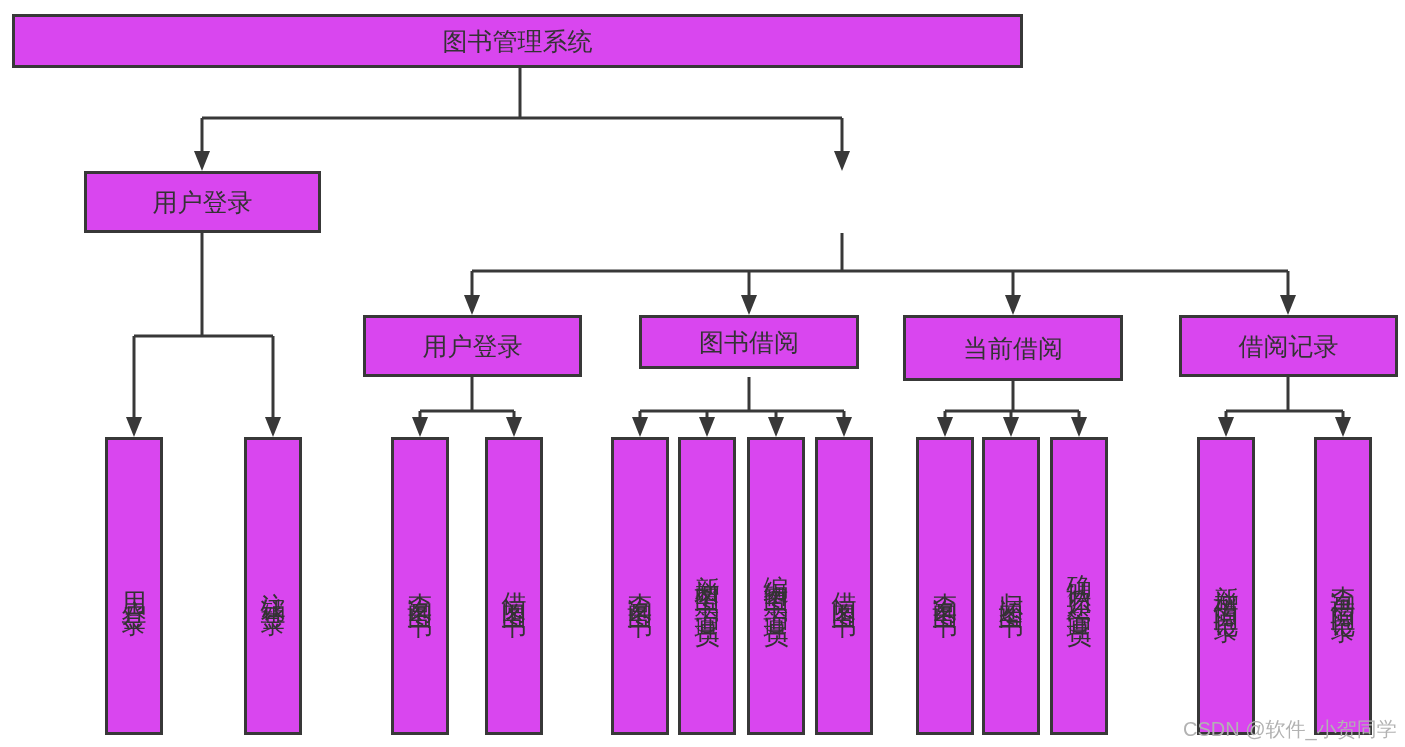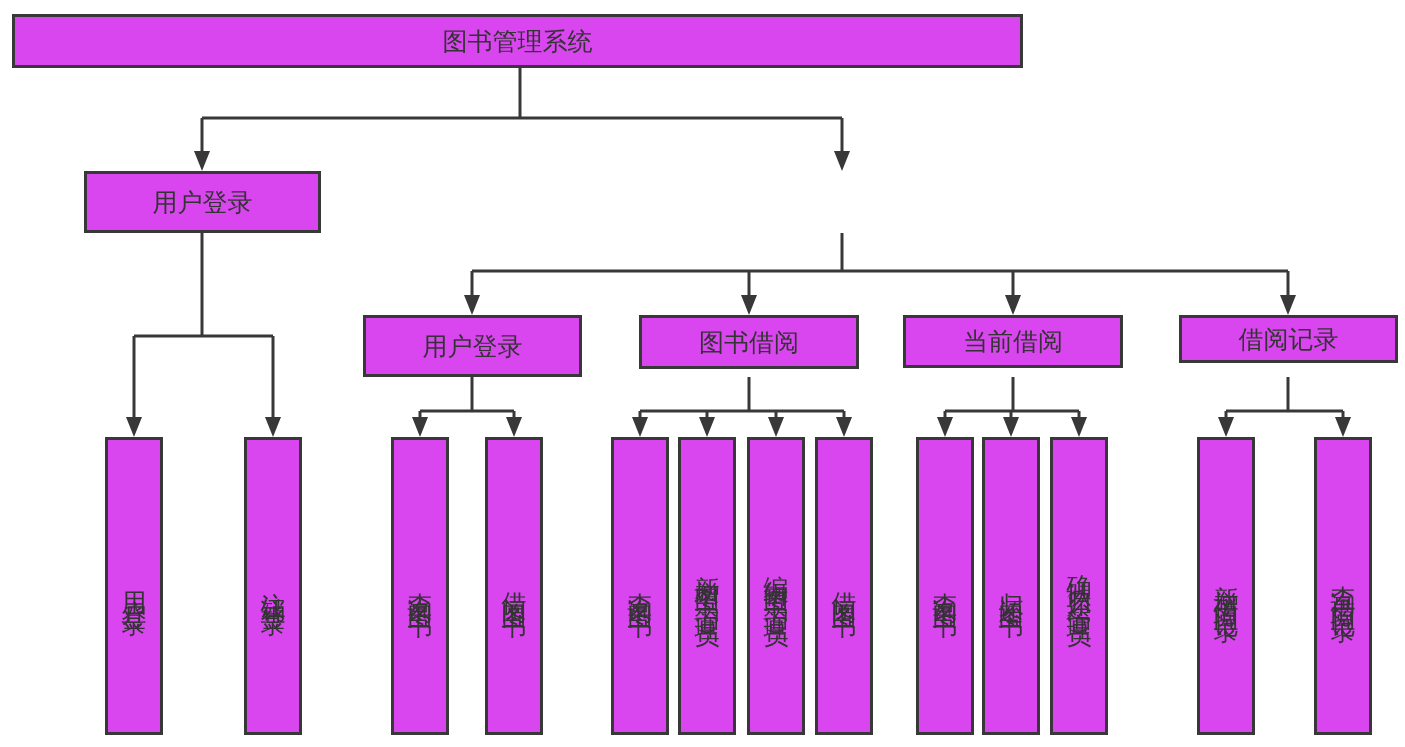--- a/index.html
+++ b/index.html
@@ -37,22 +37,22 @@
     text-orientation: mixed;
     font-size: 25px;
     line-height: 1;
     letter-spacing: 7px;
   }
   .root-box   { left: 12px;  top: 14px;  width: 1011px; height: 54px; }
   .lv2-a      { left: 84px;  top: 171px; width: 237px;  height: 62px; }
   .lv2-b      { left: 723px; top: 171px; width: 239px;  height: 62px; }
   .lv3-a      { left: 363px; top: 315px; width: 219px;  height: 62px; }
   .lv3-b      { left: 639px; top: 315px; width: 220px;  height: 54px; }
-  .lv3-c      { left: 903px; top: 315px; width: 220px;  height: 53px; }
-  .lv3-d      { left: 1179px;top: 315px; width: 219px;  height: 48px; }
+  .lv3-c      { left: 903px; top: 315px; width: 220px;  height: 66px; }
+  .lv3-d      { left: 1179px;top: 315px; width: 219px;  height: 62px; }
   .leaf       { top: 437px; width: 58px; height: 298px; }
   .leaf-1  { left: 105px; }
   .leaf-2  { left: 244px; }
   .leaf-3  { left: 391px; }
   .leaf-4  { left: 485px; }
   .leaf-5  { left: 611px; }
   .leaf-6  { left: 678px; }
   .leaf-7  { left: 747px; }
   .leaf-8  { left: 815px; }
   .leaf-9  { left: 916px; }
@@ -202,14 +202,15 @@
     <span class="vtext">确认归还（管理员）</span>
   </div>
 
   <div class="box leaf leaf-12">
     <span class="vtext">新增借阅记录</span>
   </div>
   <div class="box leaf leaf-13">
     <span class="vtext">查询借阅记录</span>
   </div>
 
+  <div class="watermark">CSDN @软件_小贺同学</div>
 
 </div>
 
 </body></html>

